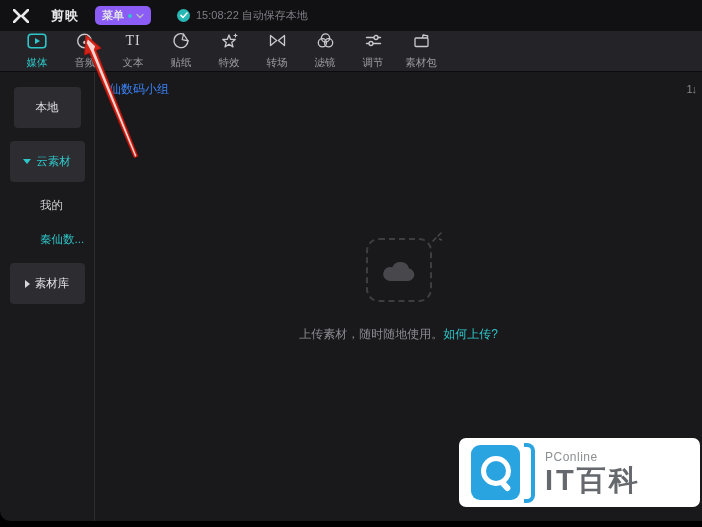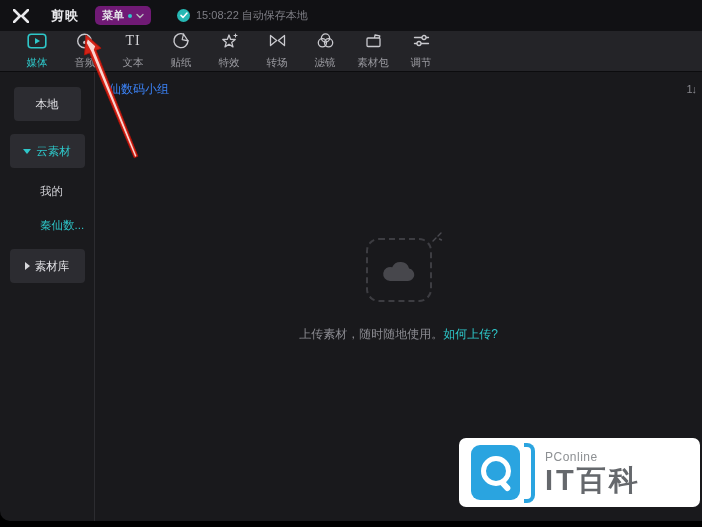--- a/index.html
+++ b/index.html
@@ -2,38 +2,38 @@
 <html><head>
 <meta charset="utf-8">
 <style>
   html,body{margin:0;padding:0;background:#000;width:702px;height:527px;overflow:hidden;
     font-family:"Liberation Sans","DejaVu Sans",sans-serif;-webkit-font-smoothing:antialiased;}
   .app{position:absolute;left:0;top:0;width:702px;height:521px;background:#1a1a1d;border-radius:0 0 0 10px;overflow:hidden;}
   
   .topbar{height:31px;background:#111114;display:flex;align-items:center;padding-left:13px;}
   .logo{display:flex;align-items:center;gap:22px;}
   .logo-text{color:#e9e9ec;font-size:13px;font-weight:bold;letter-spacing:1px;}
-  .menu-btn{margin-left:16px;background:#701a75;border-radius:5px;height:19px;display:flex;align-items:center;
+  .menu-btn{margin-left:16px;background:#8b5cf6;border-radius:5px;height:19px;display:flex;align-items:center;
     padding:0 7px;gap:4px;cursor:pointer;}
   .menu-btn span{color:#e4e4e8;font-size:11px;font-weight:bold;}
   .menu-dot{width:4px;height:4px;border-radius:50%;background:#2ec7c9;}
   .save-area{margin-left:26px;display:flex;align-items:center;gap:6px;}
   .check-circle{width:13px;height:13px;border-radius:50%;background:#27b8b4;display:flex;align-items:center;justify-content:center;}
   .save-text{color:#7e7e85;font-size:11px;}
   
   .toolbar{height:40px;background:#242428;border-bottom:1px solid #0c0c0e;display:flex;align-items:center;padding-left:13px;}
   .tb-item{width:48px;height:38px;display:flex;flex-direction:column;align-items:center;justify-content:center;gap:7px;cursor:pointer;}
   .tb-icon{height:17px;display:flex;align-items:center;justify-content:center;}
   .tb-label{font-size:10.5px;color:#9b9ba1;white-space:nowrap;}
   .tb-item.active .tb-label{color:#2ec7c9;}
   .ti-glyph{font-family:"Liberation Serif","DejaVu Serif",serif;font-size:14px;color:#d2d2d6;letter-spacing:1px;line-height:15px;}
   
   .content{display:flex;height:449px;}
   .sidebar{width:95px;border-right:1px solid #2c2c30;box-sizing:border-box;padding-top:15px;flex-shrink:0;}
-  .sb-box{width:67px;height:34px;margin:0 auto 13px auto;background:#2c2c31;border-radius:4px;
+  .sb-box{width:67px;height:41px;margin:0 auto 13px auto;background:#2c2c31;border-radius:4px;
     display:flex;align-items:center;justify-content:center;gap:5px;cursor:pointer;}
   .sb-box.wide{width:75px;}
   .sb-box .lbl{font-size:11.5px;color:#e2e2e6;}
   .sb-box.teal .lbl{color:#2ec7c9;}
   .sb-row{height:20px;margin:0 0 14px 0;padding-left:40px;display:flex;align-items:center;cursor:pointer;}
   .sb-row .lbl{font-size:11.5px;color:#cfcfd4;}
   .sb-row.teal .lbl{color:#2ec7c9;}
   .tri-down{width:0;height:0;border-left:4px solid transparent;border-right:4px solid transparent;border-top:5px solid #2ec7c9;}
   .tri-right{width:0;height:0;border-top:4px solid transparent;border-bottom:4px solid transparent;border-left:5px solid #d8d8dc;}
   .mainarea{flex:1;background:#19191c;position:relative;display:flex;flex-direction:column;}
@@ -144,38 +144,38 @@
         <svg width="19" height="17" viewBox="0 0 19 17">
             <circle cx="9.5" cy="6" r="4.1" stroke="#c9c9ce" stroke-width="1.3" fill="none"></circle>
             <circle cx="6.4" cy="10.8" r="4.1" stroke="#c9c9ce" stroke-width="1.3" fill="none"></circle>
             <circle cx="12.6" cy="10.8" r="4.1" stroke="#c9c9ce" stroke-width="1.3" fill="none"></circle>
           </svg>
       </span>
       <span class="tb-label">滤镜</span>
     </div>
     <div class="tb-item">
       <span class="tb-icon">
-        <svg width="19" height="17" viewBox="0 0 19 17">
-            <rect x="3" y="6" width="13" height="8.5" rx="1" stroke="#c9c9ce" stroke-width="1.3" fill="none"></rect>
-            <path d="M10.5 6 L11 3 L15.8 3.8 L15.3 6" stroke="#c9c9ce" stroke-width="1.3" fill="none" stroke-linejoin="round"></path>
-          </svg>
-      </span>
-      <span class="tb-label">素材包</span>
-    </div>
-    <div class="tb-item">
-      <span class="tb-icon">
         <svg width="19" height="15" viewBox="0 0 19 15">
             <path d="M2.5 4.5 H16.5" stroke="#c9c9ce" stroke-width="1.3" stroke-linecap="round"></path>
             <circle cx="12" cy="4.5" r="2" fill="#242428" stroke="#c9c9ce" stroke-width="1.3"></circle>
             <path d="M2.5 10.5 H16.5" stroke="#c9c9ce" stroke-width="1.3" stroke-linecap="round"></path>
             <circle cx="7" cy="10.5" r="2" fill="#242428" stroke="#c9c9ce" stroke-width="1.3"></circle>
           </svg>
       </span>
       <span class="tb-label">调节</span>
     </div>
+    <div class="tb-item">
+      <span class="tb-icon">
+        <svg width="19" height="17" viewBox="0 0 19 17">
+            <rect x="3" y="6" width="13" height="8.5" rx="1" stroke="#c9c9ce" stroke-width="1.3" fill="none"></rect>
+            <path d="M10.5 6 L11 3 L15.8 3.8 L15.3 6" stroke="#c9c9ce" stroke-width="1.3" fill="none" stroke-linejoin="round"></path>
+          </svg>
+      </span>
+      <span class="tb-label">素材包</span>
+    </div>
   </div>
 
   <div class="content">
     <div class="sidebar">
       <div class="sb-box">
         <span class="lbl">本地</span>
       </div>
       <div class="sb-box wide teal">
         <span class="tri-down"></span>
         <span class="lbl">云素材</span>

